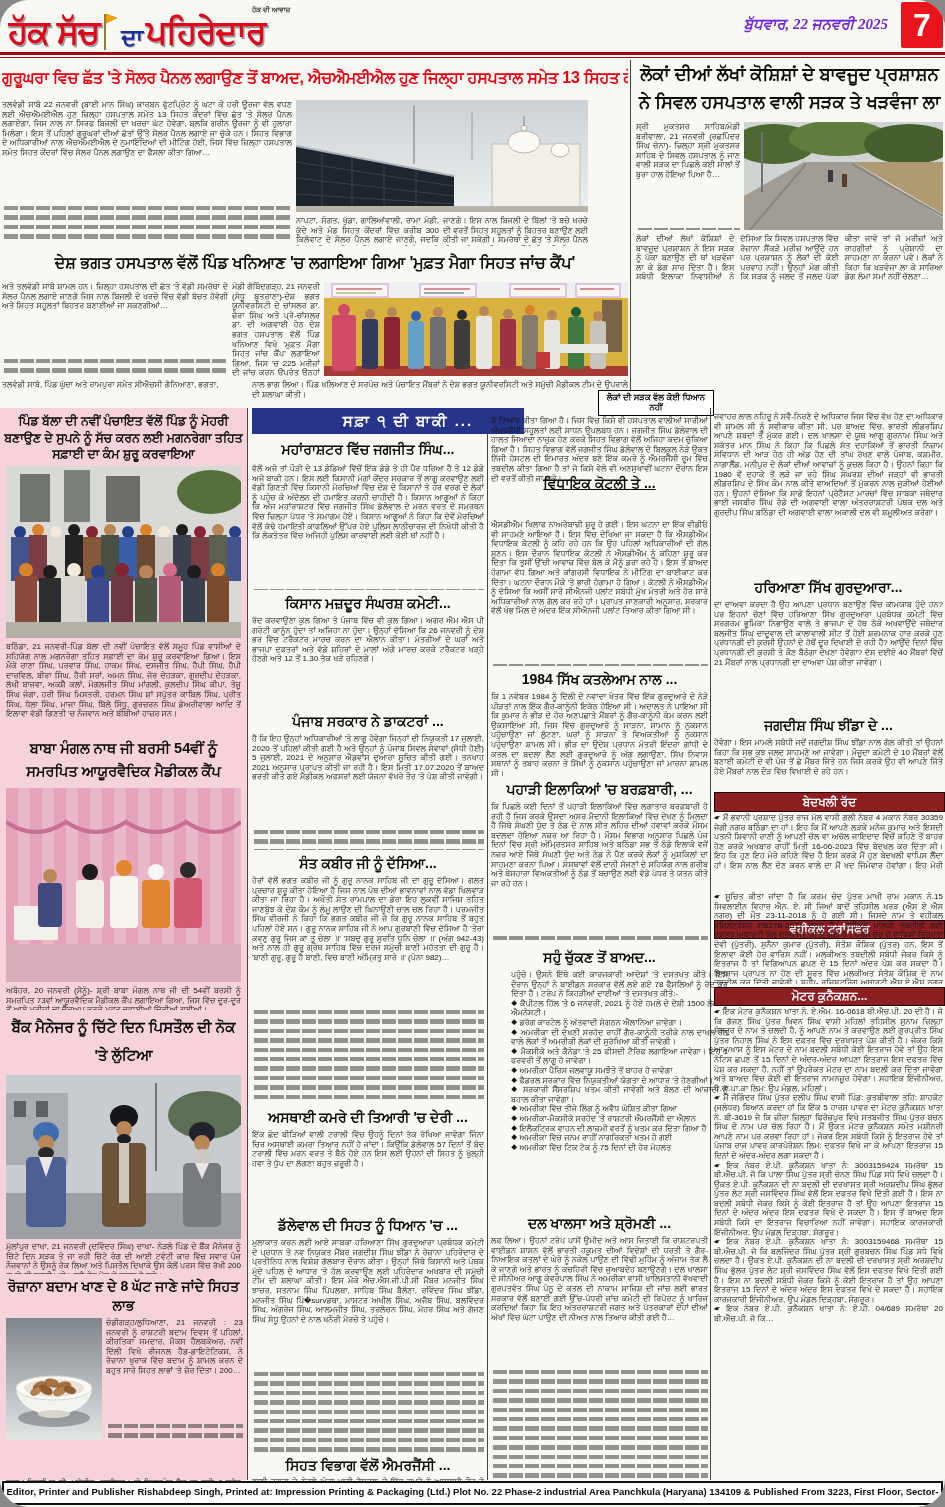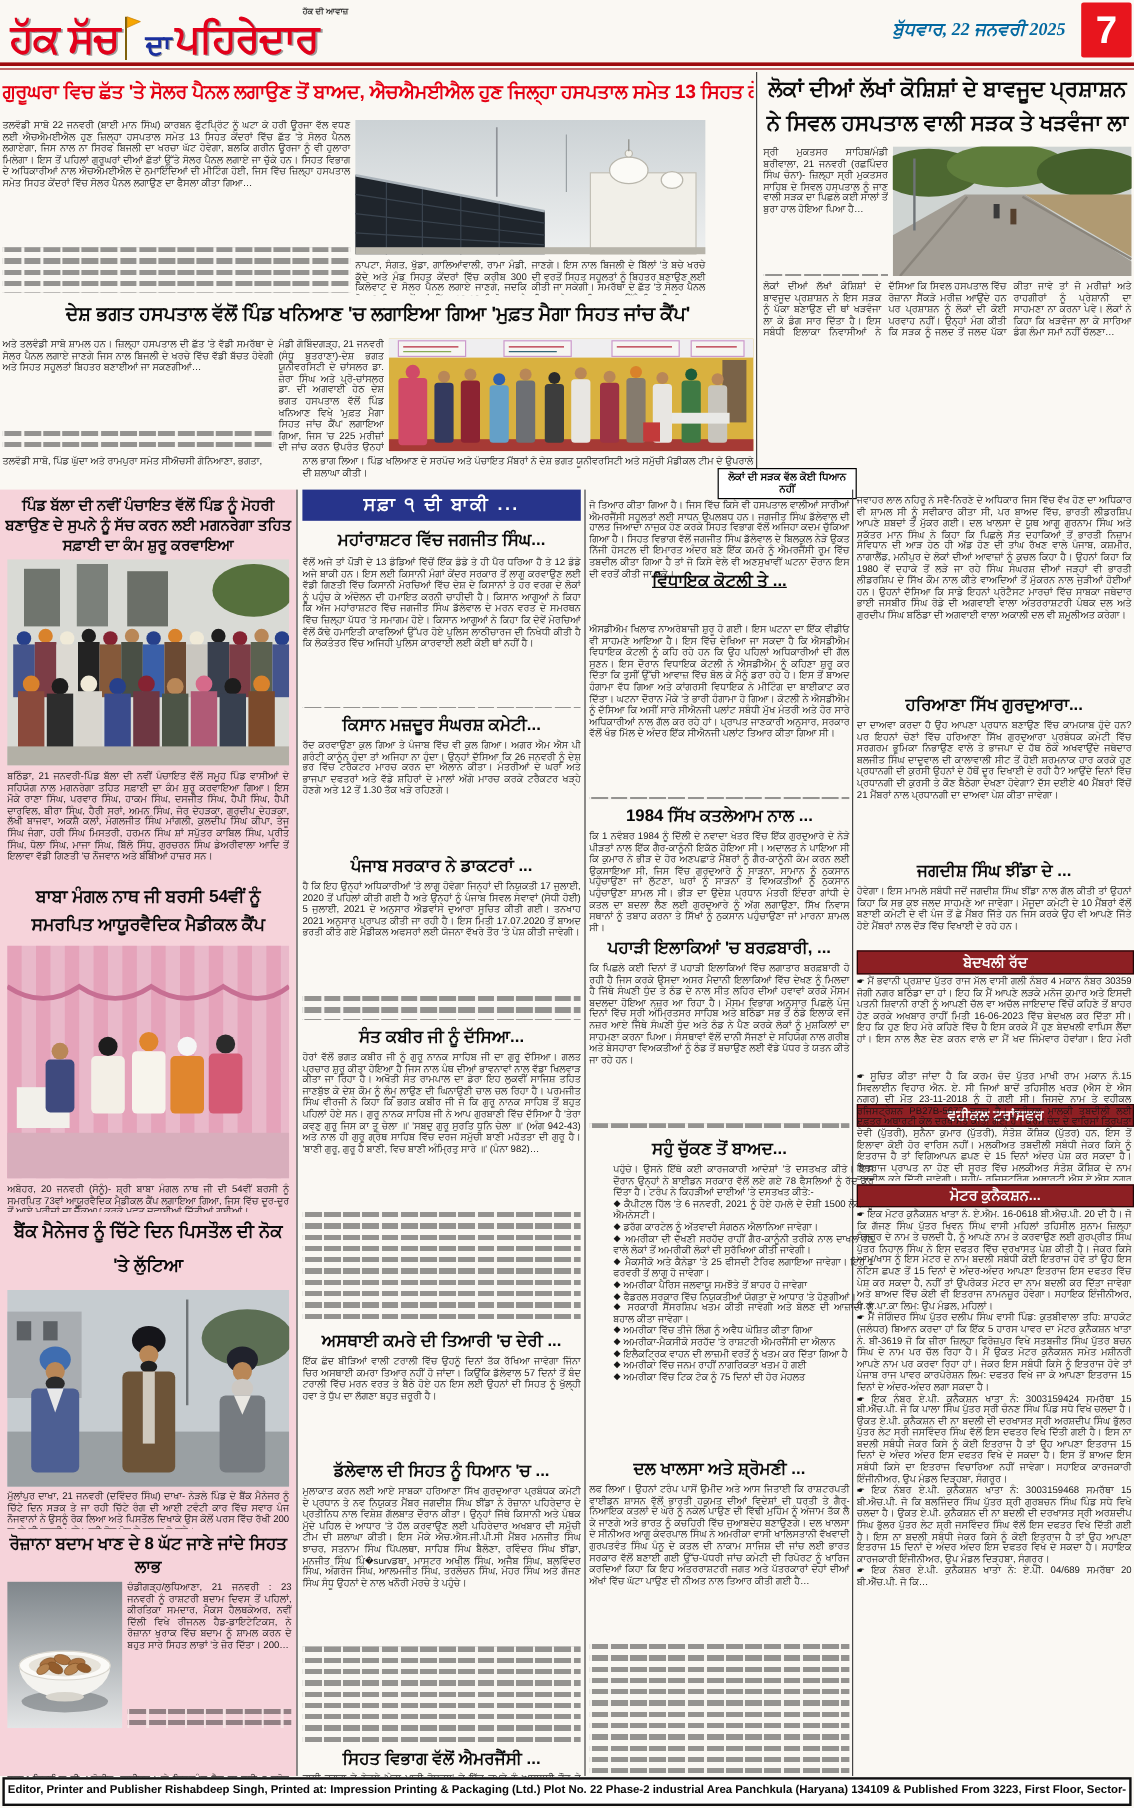--- a/index.html
+++ b/index.html
@@ -1,49 +1,49 @@
 <!DOCTYPE html>
 <html><head>
 <meta charset="utf-8">
 <style>
   html,body{margin:0;padding:0;background:#888;}
   .page{position:relative;width:945px;height:1507px;background:#faf8f3;margin:0 auto;
-        font-family:"Liberation Sans",sans-serif;overflow:hidden;}
+        font-family:"Liberation Sans",sans-serif;overflow:hidden;border-radius:28px;}
   .b{position:absolute;overflow:hidden;}
   .txt{font-size:8px;line-height:9.6px;text-align:justify;color:#161616;}
   .txt p{margin:0;}
   .flexc{display:flex;flex-direction:column;gap:46px;}
   .fill{flex:1;margin-top:2px;opacity:.5;
         background:repeating-linear-gradient(90deg,rgba(250,248,243,.95) 0 2px,transparent 2px 16px),
                    repeating-linear-gradient(#2e2e2e 0 4.4px,transparent 4.4px 9.4px);}
   .hd{font-weight:700;color:#0b0b0b;text-align:center;}
   .subhd{font-weight:700;font-size:14px;line-height:22px;text-align:center;color:#0a0a0a;white-space:nowrap;}
   .pre{white-space:pre-line;}
   .rule{position:absolute;}
   .vline{position:absolute;width:0;border-left:1px solid #444;}
   .masthead-title{display:flex;align-items:flex-end;gap:3px;}
   .t-red{color:#e2001a;font-weight:800;font-size:33px;line-height:40px;
          text-shadow:1.5px 1.5px 0 #9c9c9c;letter-spacing:-1px;}
   .t-blue{color:#1a2f9e;font-weight:800;font-size:23px;line-height:30px;text-shadow:1px 1px 0 #9c9c9c;}
   .lead-hl{color:#e50012;font-weight:800;font-size:16px;line-height:34px;white-space:nowrap;
            text-align:center;letter-spacing:-0.2px;}
   .blk-hl{font-weight:800;}
   .banner-blue{background:#27348b;color:#fff;font-weight:700;font-size:15px;line-height:26px;
-               text-align:center;letter-spacing:2px;}
+               text-align:center;letter-spacing:2px;padding-left:40px;}
   .banner-ad{background:#8d1f23;color:#fff;font-weight:700;font-size:12px;line-height:17px;
              text-align:center;border:1px solid #230607;}
   .photo{display:block;}
   .notebox{border:1px solid #000;background:#fff;font-size:8.5px;font-weight:700;
            text-align:center;line-height:10px;padding:1px;}
   .footer{border:2px solid #101010;background:#fff;font-weight:700;font-size:9.5px;
           line-height:18px;text-align:center;color:#0b0b0b;}
   .pgnum{background:#e8151d;color:#fff;font-weight:800;font-size:32px;line-height:46px;
          text-align:center;border-radius:2px;}
   .date{font-family:"Liberation Serif",serif;font-style:italic;font-weight:700;font-size:15px;
-        text-align:right;color:#0369a1;}
+        text-align:right;color:#6d28d9;}
   .tagline{font-size:7px;color:#333;font-weight:700;}
 </style>
 </head>
 <body>
 
 <div class="page">
 
   <div class="b masthead-title" style="left:8px;top:4px;width:340px;height:48px;">
     <span class="t-red">ਹੱਕ ਸੱਚ</span>
     <span style="position:relative;width:16px;height:40px;">

